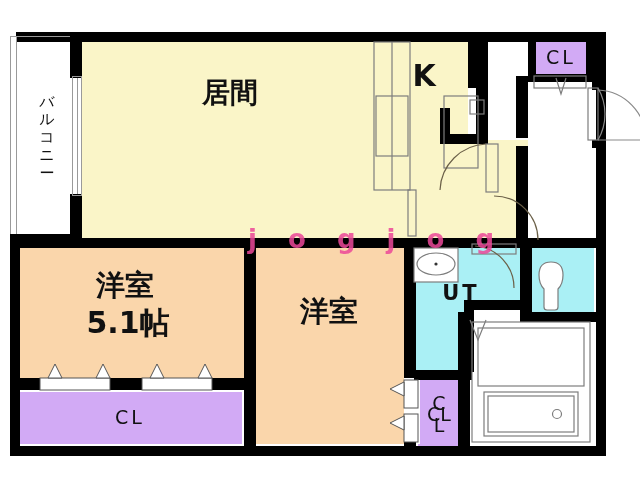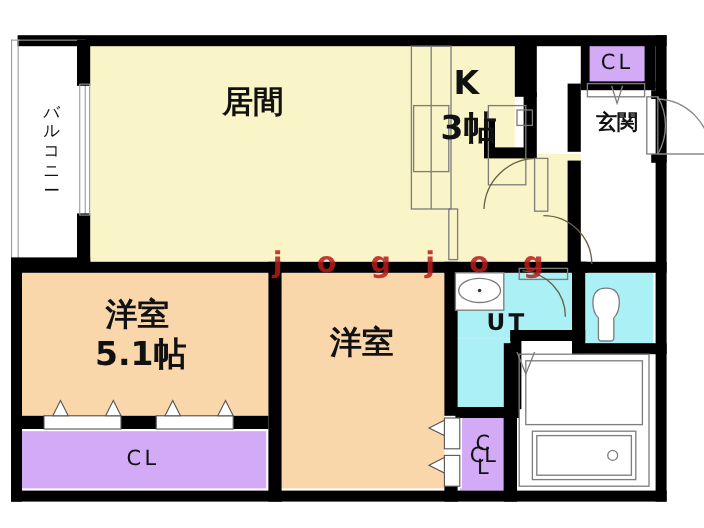--- a/index.html
+++ b/index.html
@@ -15,21 +15,21 @@
   .bed{background:#fad6ab;}  
   .cl{background:#d2aaf5;}   
   .ut{background:#aaf0f5;}
 
   .label{position:absolute;display:flex;align-items:center;justify-content:center;
          color:#111;font-weight:bold;text-align:center;line-height:1.05;white-space:pre;}
   .vlabel{position:absolute;display:flex;flex-direction:column;align-items:center;
           justify-content:center;color:#111;font-size:15px;line-height:1.18;font-weight:normal;}
   .thin{position:absolute;box-sizing:border-box;border:1px solid #9a9a9a;background:transparent;}
 
-  .wm{position:absolute;color:#b91c1c;font-size:26px;letter-spacing:11px;
+  .wm{position:absolute;color:#ec4899;font-size:26px;letter-spacing:11px;
       font-weight:bold;opacity:.85;user-select:none;}
 
   svg{position:absolute;left:0;top:0;width:640px;height:480px;overflow:visible;}
   .arc{fill:none;stroke:#6b6048;stroke-width:1.2;}
   .arcg{fill:none;stroke:#8a8a8a;stroke-width:1.2;}
   .fold{fill:#ffffff;stroke:#555;stroke-width:1;}
   .fix{fill:none;stroke:#7d7d7d;stroke-width:1.2;}
   .fixw{fill:#ffffff;stroke:#7d7d7d;stroke-width:1.2;}
 </style>
 </head>
@@ -180,23 +180,21 @@
     <span>バ</span>
     <span>ル</span>
     <span>コ</span>
     <span>ニ</span>
     <span>ー</span>
   </div>
 
   <div class="label" style="left:150px;top:73px;width:160px;height:40px;font-size:28px;">居間</div>
 
   <div class="label" style="left:396px;top:58px;width:56px;height:36px;font-size:30px;">K</div>
-  <div class="label" style="left:384px;top:98px;width:84px;height:38px;font-size:30px;">3帖</div>
-
-  <div class="label" style="left:530px;top:98px;width:62px;height:28px;font-size:19px;">玄関</div>
+
 
   <div class="label" style="left:70px;top:268px;width:110px;height:34px;font-size:29px;">洋室</div>
   <div class="label" style="left:58px;top:304px;width:140px;height:38px;font-size:30px;text-align:right;">5.1帖</div>
 
   <div class="label" style="left:274px;top:294px;width:110px;height:34px;font-size:29px;">洋室</div>
 
   <div class="label" style="left:428px;top:280px;width:66px;height:26px;font-size:21px;letter-spacing:3px;font-weight:bold;">UT</div>
 
   <div class="label" style="left:536px;top:44px;width:50px;height:28px;font-size:19px;letter-spacing:3px;font-weight:normal;">CL</div>
   <div class="label" style="left:100px;top:404px;width:60px;height:28px;font-size:19px;letter-spacing:3px;font-weight:normal;">CL</div>

